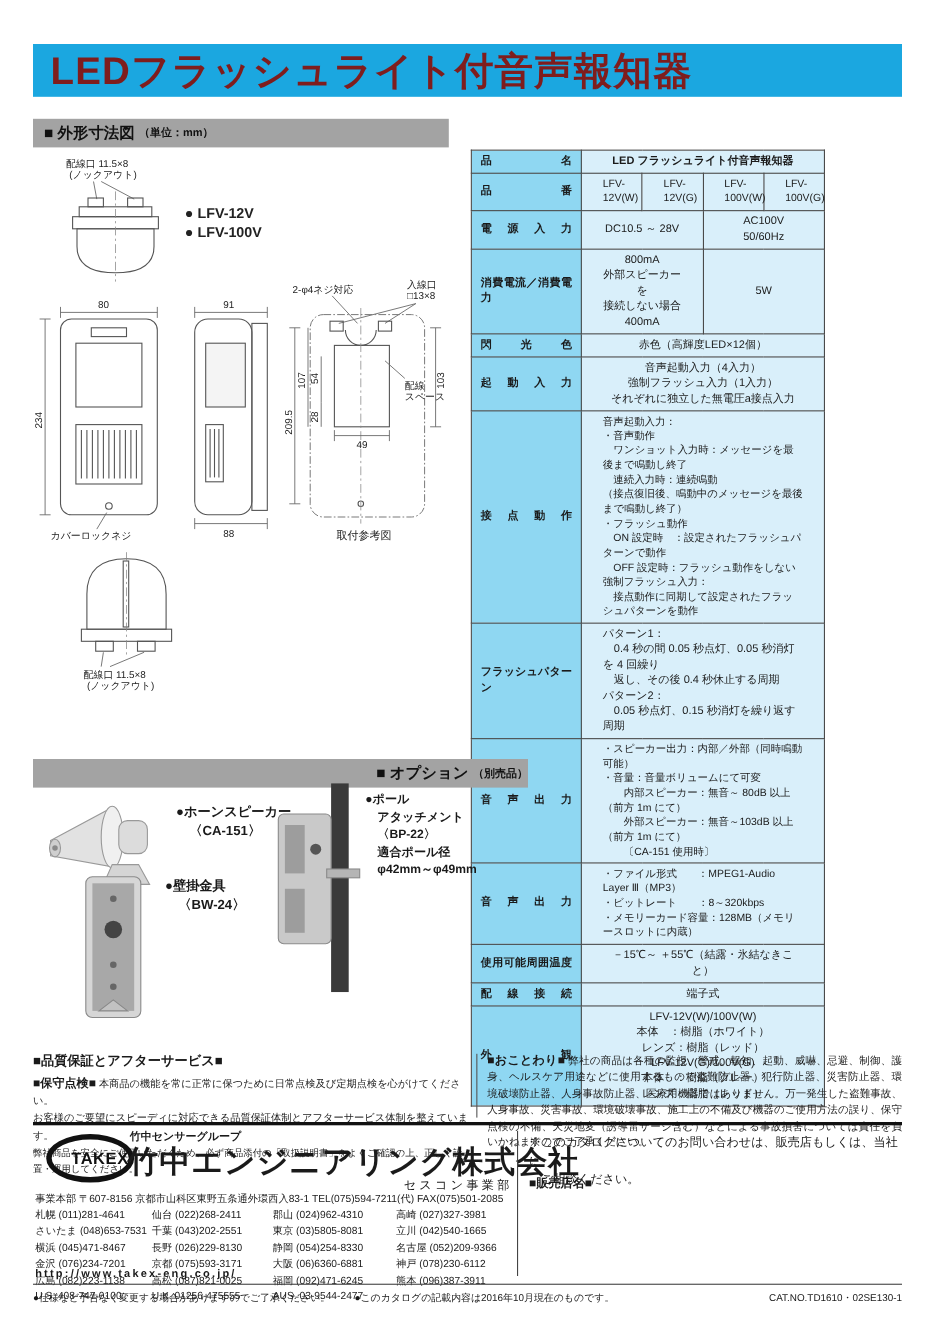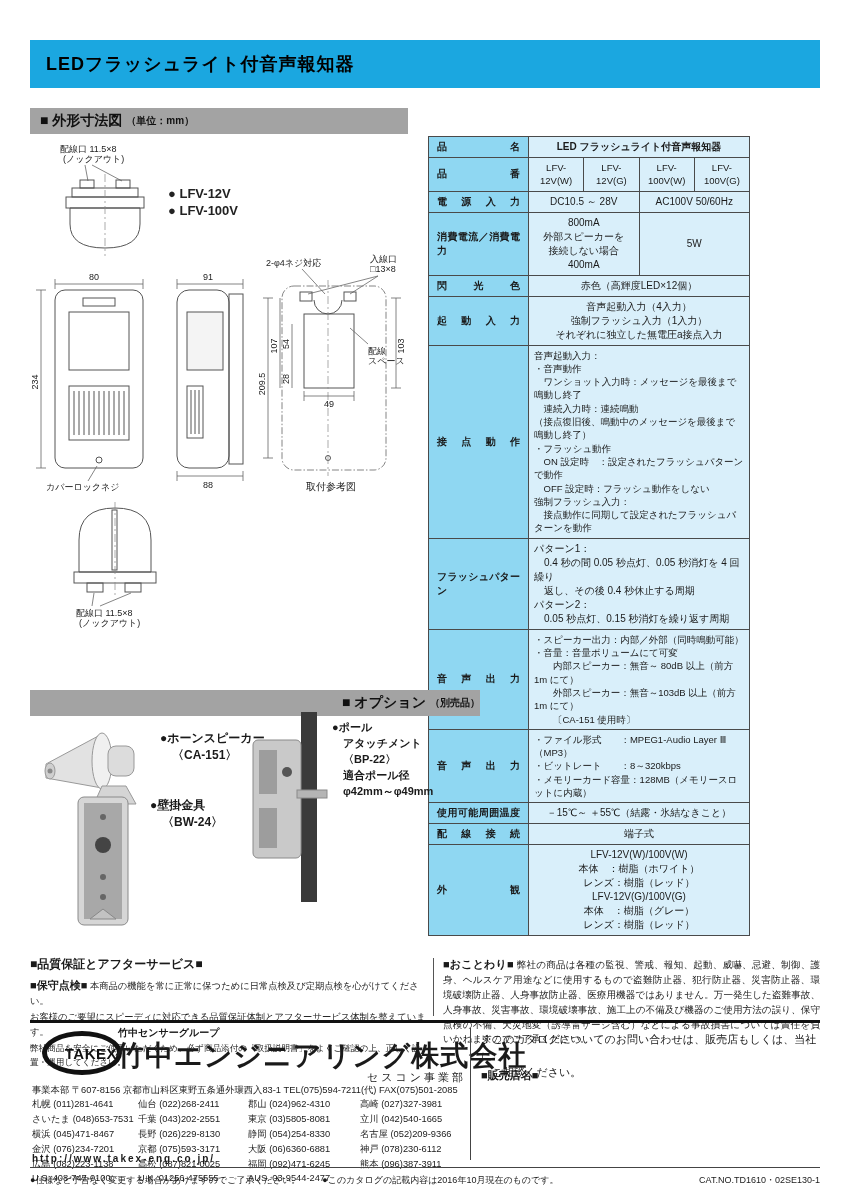--- a/index.html
+++ b/index.html
@@ -2,41 +2,41 @@
 <html><head>
 <meta charset="utf-8">
 <style>
   * { margin:0; padding:0; box-sizing:border-box; }
   body { background:#fff; font-family:"Liberation Sans", sans-serif; color:#1a1a1a; }
   .page { position:relative; width:848px; height:1200px; background:#fff; overflow:hidden; }
 
   
   .title-bar { position:absolute; left:30px; top:40px; width:790px; height:48px;
     background:#1ba7e0; display:flex; align-items:center; padding-left:16px; }
-  .title-bar .t { font-size:18px; font-weight:bold; color:#000000; letter-spacing:1px; }
+  .title-bar .t { font-size:35px; font-weight:bold; color:#7f1d1d; letter-spacing:1px; }
   .sec-bar { position:absolute; height:26px; background:#a3a3a3; display:flex;
     align-items:center; padding-left:10px; }
   .sec-bar .t { font-size:14px; font-weight:bold; color:#111; }
   .sec-bar .u { font-size:10px; font-weight:bold; color:#111; margin-left:4px; }
 
   
   .dims-svg { position:absolute; left:30px; top:136px; }
   .dims-svg text { font-size:9px; fill:#222; font-family:"Liberation Sans", sans-serif; }
   .dims-svg .model { font-size:13px; font-weight:bold; }
   .dims-svg .cap { font-size:10px; }
   .dims-svg .shape { fill:none; stroke:#555; stroke-width:1; }
   .dims-svg .fillshape { fill:#f4f4f4; stroke:#555; stroke-width:1; }
   .dims-svg .dim { stroke:#666; stroke-width:0.8; }
   .dims-svg .center { stroke:#888; stroke-width:0.7; stroke-dasharray:8 3 2 3; }
   .dims-svg .dashout { fill:none; stroke:#777; stroke-width:0.9; stroke-dasharray:7 2 1.5 2; }
 
   
   .spec-wrap { position:absolute; left:428px; top:136px; width:392px; }
   table.spec { border-collapse:collapse; width:322px; table-layout:fixed; }
-  table.spec td { border:1px solid #4a4a4a; font-size:10px; padding:3px 5px;
+  table.spec td { border:1px solid #4a4a4a; font-size:10px; padding:3px 19px;
     vertical-align:middle; background:#d9effa; line-height:1.4; }
   table.spec td.lbl { background:#8fd7f2; font-weight:bold; width:100px;
     text-align:justify; text-align-last:justify; padding:3px 8px; }
   table.spec td.c { text-align:center; }
   table.spec td.l { text-align:left; }
   table.spec .pre { white-space:pre-line; }
   table.spec td.bold { font-weight:bold; }
   table.spec td.small { font-size:9.5px; }
 
   

